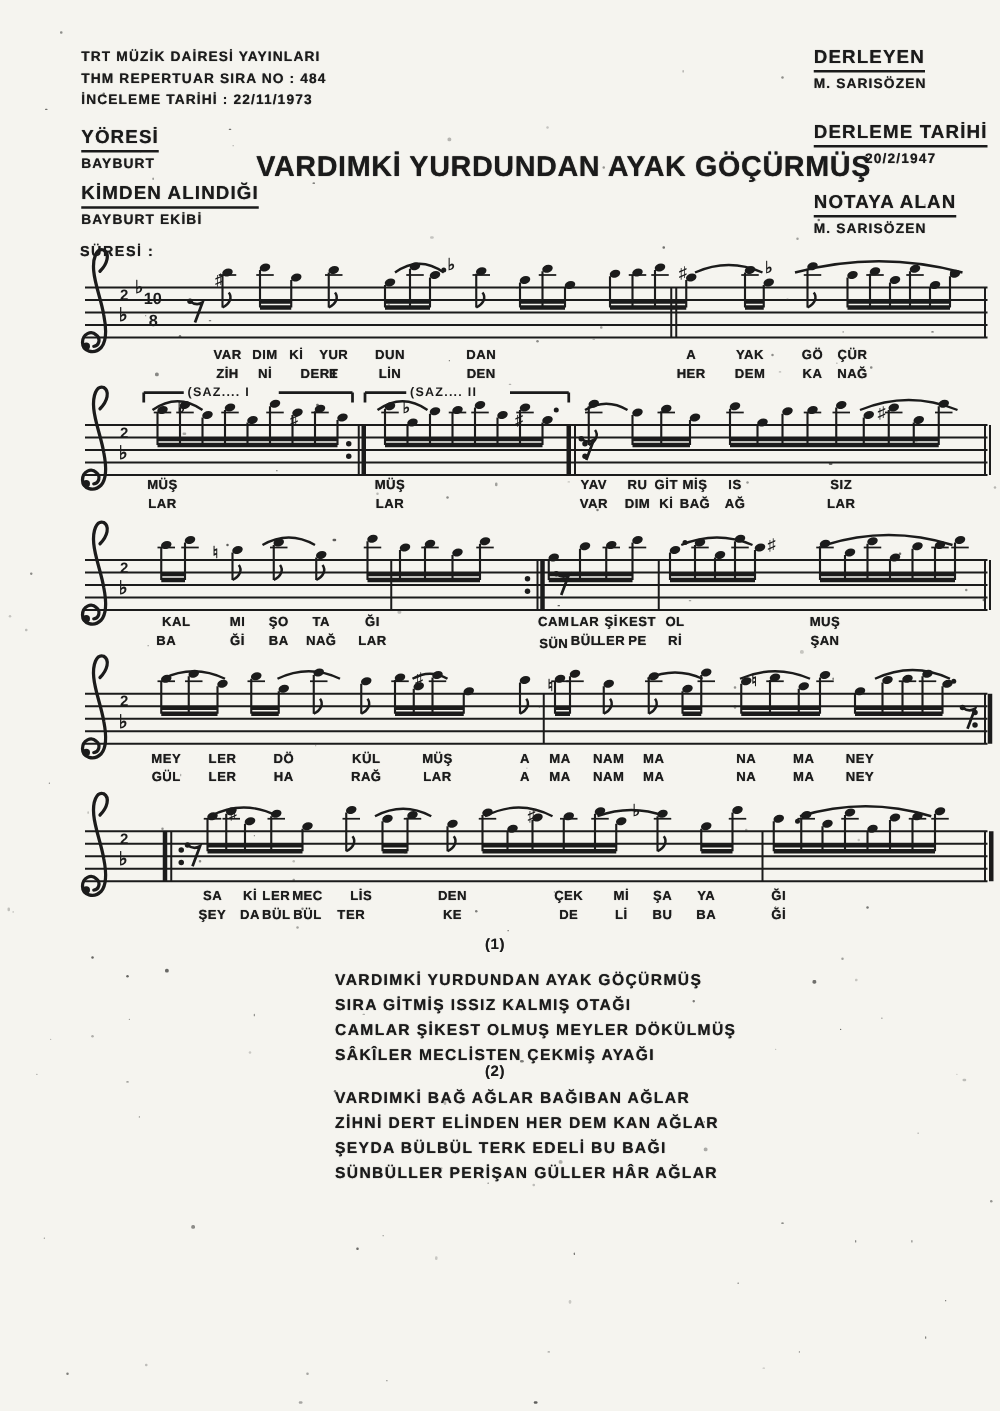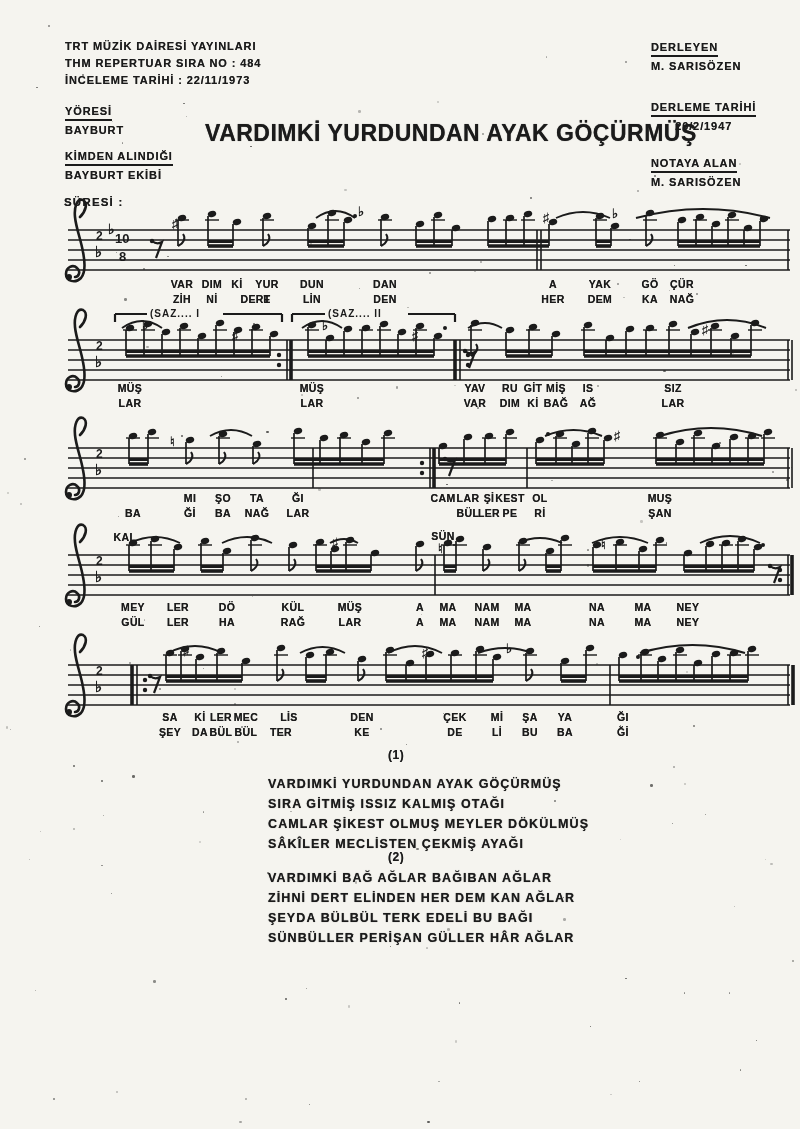--- a/index.html
+++ b/index.html
@@ -5,21 +5,21 @@
   html,body{margin:0;padding:0;}
   body{
     width:800px;height:1129px;position:relative;overflow:hidden;
     background:#f5f4ef;
     font-family:"Liberation Sans",sans-serif;
     color:#1b1b1b;
   }
   .abs{position:absolute;}
   .hdr{font-size:11px;font-weight:700;letter-spacing:.9px;line-height:17px;white-space:nowrap;text-shadow:0 0 .6px rgba(20,20,20,.75);}
   .mblock{white-space:nowrap;}
-  .mlabel{display:inline-block;font-size:11px;font-weight:700;letter-spacing:.9px;border-bottom:2px solid #1b1b1b;padding-bottom:2px;text-shadow:0 0 .6px rgba(20,20,20,.75);}
+  .mlabel{display:inline-block;font-size:15px;font-weight:700;letter-spacing:.9px;border-bottom:2px solid #1b1b1b;padding-bottom:2px;text-shadow:0 0 .6px rgba(20,20,20,.75);}
   .mvalue{font-size:11px;font-weight:700;letter-spacing:.9px;margin-top:3px;text-shadow:0 0 .6px rgba(20,20,20,.75);}
   .mcenter .mvalue{text-align:center;}
   .title{font-size:23px;font-weight:700;letter-spacing:.5px;white-space:nowrap;text-shadow:0 0 .7px rgba(15,15,15,.8);}
   .suresi{font-size:11.5px;font-weight:700;letter-spacing:1.2px;text-shadow:0 0 .6px rgba(20,20,20,.75);}
   .syl{position:absolute;font-size:10.5px;font-weight:700;letter-spacing:.4px;transform:translateX(-50%);white-space:nowrap;text-shadow:0 0 .6px rgba(20,20,20,.8);}
   .vmark{position:absolute;font-size:12px;font-weight:700;letter-spacing:.5px;text-shadow:0 0 .5px rgba(20,20,20,.7);}
   .verse{position:absolute;font-size:12.5px;font-weight:700;letter-spacing:1.1px;line-height:20px;white-space:nowrap;text-shadow:0 0 .7px rgba(20,20,20,.8);}
   .speck{position:absolute;background:#2a2a28;border-radius:50%;pointer-events:none;}
   svg{position:absolute;left:0;overflow:visible;}
 </style>
@@ -736,32 +736,32 @@
     <span class="syl" style="left: 510px; top: 382px;">RU</span>
     <span class="syl" style="left: 510px; top: 397px;">DIM</span>
     <span class="syl" style="left: 533px; top: 382px;">GİT</span>
     <span class="syl" style="left: 533px; top: 397px;">Kİ</span>
     <span class="syl" style="left: 556px; top: 382px;">MİŞ</span>
     <span class="syl" style="left: 556px; top: 397px;">BAĞ</span>
     <span class="syl" style="left: 588px; top: 382px;">IS</span>
     <span class="syl" style="left: 588px; top: 397px;">AĞ</span>
     <span class="syl" style="left: 673px; top: 382px;">SIZ</span>
     <span class="syl" style="left: 673px; top: 397px;">LAR</span>
-    <span class="syl" style="left: 125px; top: 492px; margin-top: 39px;">KAL</span>
+    <span class="syl" style="left: 141px; top: 492px;">KAL</span>
     <span class="syl" style="left: 133px; top: 507px;">BA</span>
     <span class="syl" style="left: 190px; top: 492px;">MI</span>
     <span class="syl" style="left: 190px; top: 507px;">Ğİ</span>
     <span class="syl" style="left: 223px; top: 492px;">ŞO</span>
     <span class="syl" style="left: 223px; top: 507px;">BA</span>
     <span class="syl" style="left: 257px; top: 492px;">TA</span>
     <span class="syl" style="left: 257px; top: 507px;">NAĞ</span>
     <span class="syl" style="left: 298px; top: 492px;">ĞI</span>
     <span class="syl" style="left: 298px; top: 507px;">LAR</span>
     <span class="syl" style="left: 443px; top: 492px;">CAM</span>
-    <span class="syl" style="left: 443px; top: 530px;">SÜN</span>
+    <span class="syl" style="left: 443px; top: 509px;">SÜN</span>
     <span class="syl" style="left: 468px; top: 492px;">LAR</span>
     <span class="syl" style="left: 468px; top: 507px;">BÜL</span>
     <span class="syl" style="left: 489px; top: 492px;">Şİ</span>
     <span class="syl" style="left: 489px; top: 507px;">LER</span>
     <span class="syl" style="left: 510px; top: 492px;">KEST</span>
     <span class="syl" style="left: 510px; top: 507px;">PE</span>
     <span class="syl" style="left: 540px; top: 492px;">OL</span>
     <span class="syl" style="left: 540px; top: 507px;">Rİ</span>
     <span class="syl" style="left: 660px; top: 492px;">MUŞ</span>
     <span class="syl" style="left: 660px; top: 507px;">ŞAN</span>

